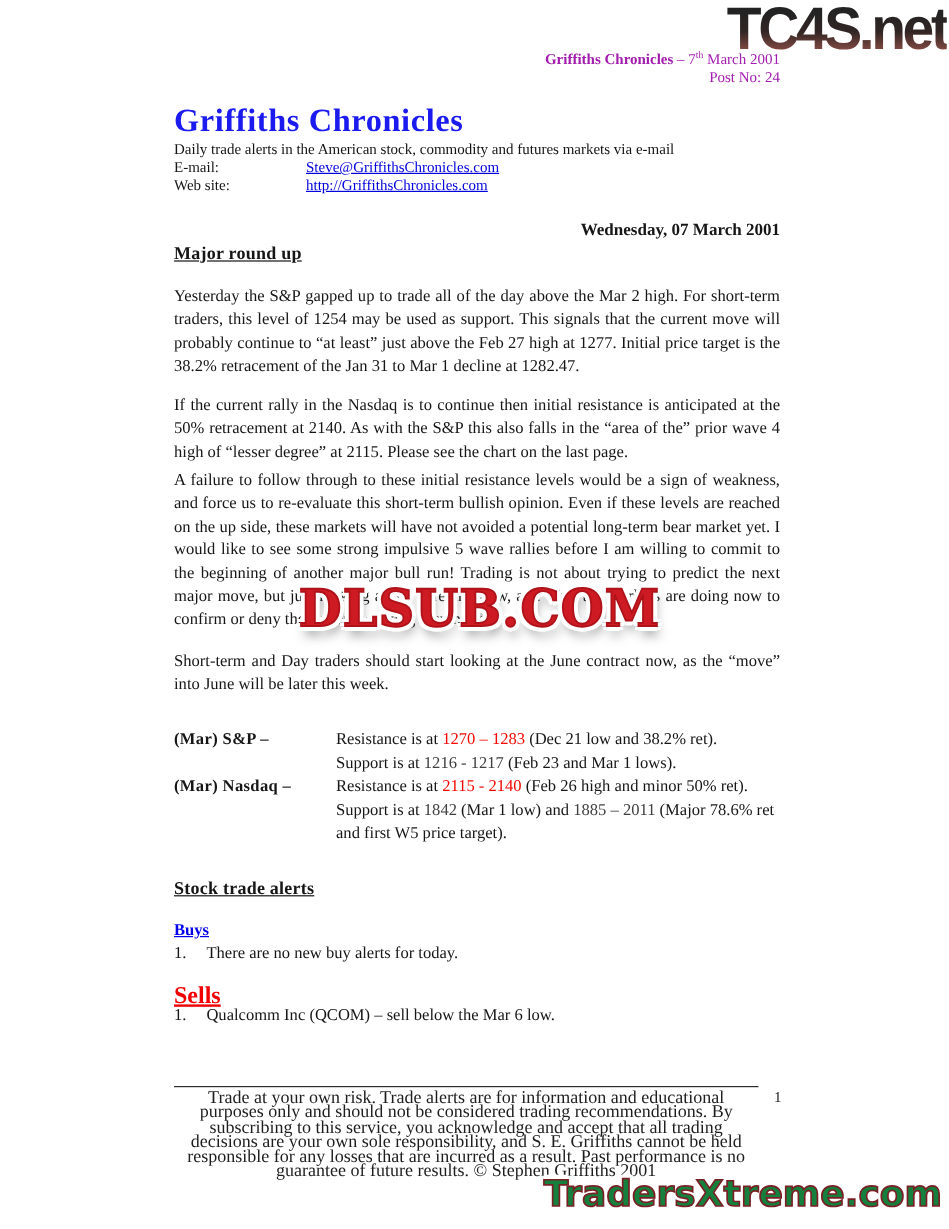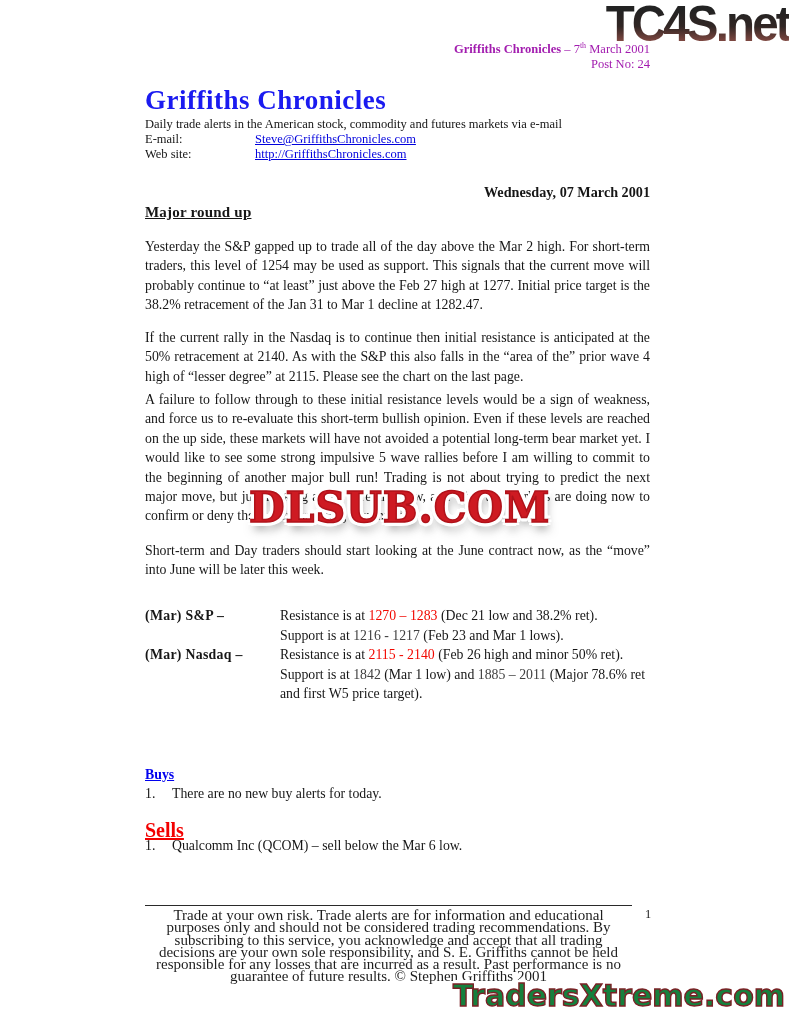--- a/index.html
+++ b/index.html
@@ -125,20 +125,21 @@
       <div><span>Resistance is at </span><span class="val-red">1270 – 1283</span><span> (Dec 21 low and 38.2% ret).</span></div>
       <div></div>
       <div><span>Support is at </span><span class="val-blue">1216 - 1217</span><span> (Feb 23 and Mar 1 lows).</span></div>
       <div class="lvl-label">(Mar) Nasdaq –</div>
       <div><span>Resistance is at </span><span class="val-red">2115 - 2140</span><span> (Feb 26 high and minor 50% ret).</span></div>
       <div></div>
       <div><span>Support is at  </span><span class="val-blue">1842</span><span> (Mar 1 low) and </span><span class="val-blue">1885 – 2011</span><span> (Major 78.6% ret and first W5 price target).</span></div>
     </div>
   </div>
 
+  <div class="blk alerts-heading heading-u">Stock trade alerts</div>
 
   <div class="blk buys-heading">Buys</div>
   <div class="blk alert-item buys-item">
     <span class="item-num">1.</span>
     <span>There are no new buy alerts for today.</span>
   </div>
 
   <div class="blk sells-heading">Sells</div>
   <div class="blk alert-item sells-item">
     <span class="item-num">1.</span>

